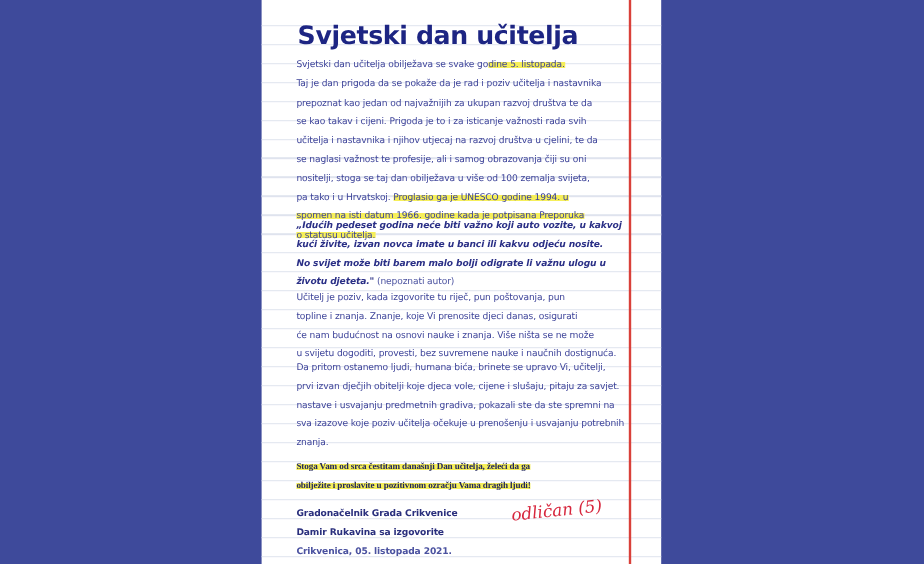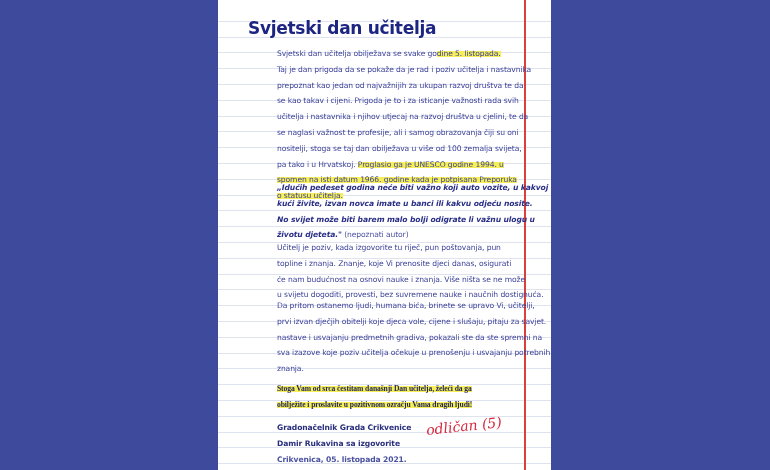--- a/index.html
+++ b/index.html
@@ -15,28 +15,28 @@
     background-image: repeating-linear-gradient(to bottom, transparent 0px, transparent 14.8px, #dfe3ee 14.8px, #dfe3ee 15.8px);
     background-position: 0 6px;
   }
   .margin-line {
     position:absolute; left:306px; top:0; width:2px; height:470px;
     background:#d9403a;
   }
   .title {
     position:absolute; left:30px; top:18px;
     font-family:"DejaVu Sans", sans-serif; font-weight:bold;
-    font-size:17px; color:#1d2583; letter-spacing:-0.3px;
+    font-size:21px; color:#1d2583; letter-spacing:-0.3px;
   }
   .block {
     position:absolute; left:29px; width:270px;
     font-size:7.6px; line-height:15.8px; color:#3d4399;
     letter-spacing:-0.1px;
   }
-  .block .line { white-space:nowrap; display:block;margin-left:30px; }
+  .block .line { white-space:nowrap; display:block; }
   .hl {
     background:linear-gradient(transparent 25%, #f6ef5a 25%, #f6ef5a 85%, transparent 85%);
   }
   .quote { font-style:italic; font-weight:bold; color:#2a2f86; }
   .quote .author { font-style:normal; font-weight:normal; color:#4b52a0; }
   .closing { font-weight:bold; color:#22275c;font-family:Liberation Serif, serif; }
   .sig { font-weight:bold; color:#2a2f7d; }
   .sig .plain { font-weight:bold; color:#4b52a0; }
   .grade {
     position:absolute; left:208px; top:418px;

